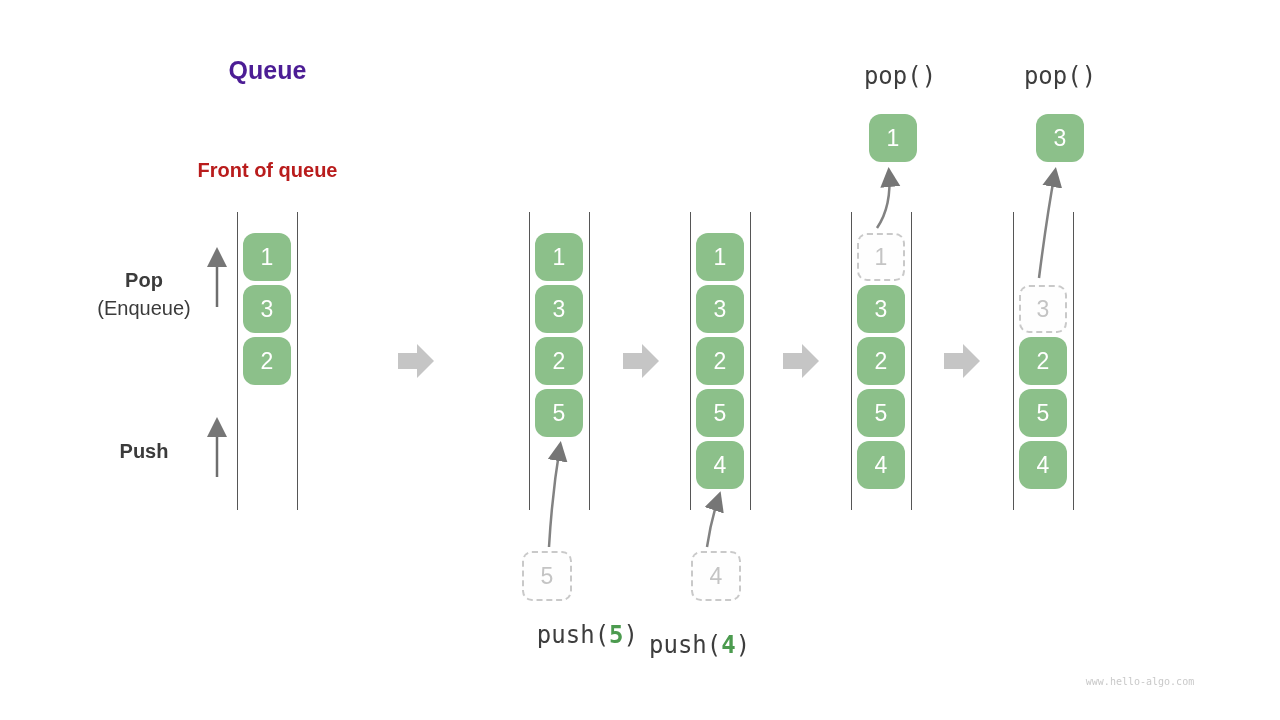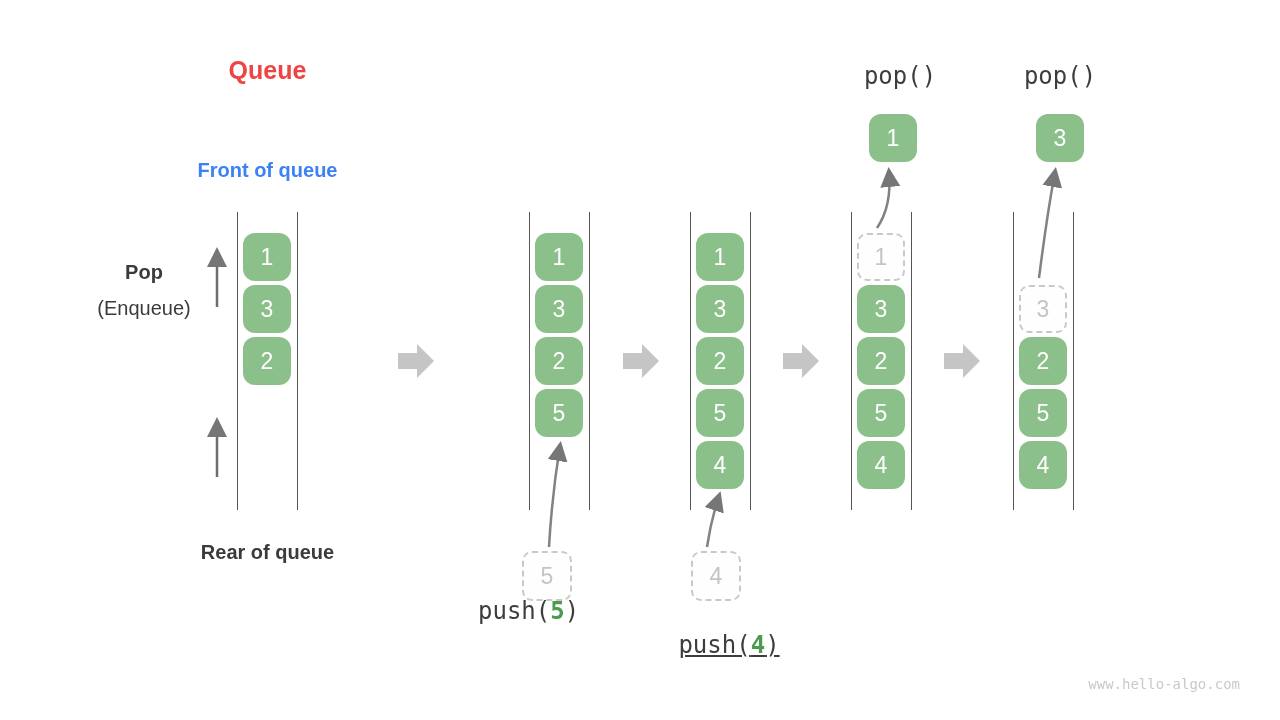--- a/index.html
+++ b/index.html
@@ -4,36 +4,36 @@
 <style>
   html,body{margin:0;padding:0;background:#fff;}
   .canvas{
     position:relative;width:1280px;height:720px;background:#ffffff;
     font-family:"Liberation Sans",sans-serif;overflow:hidden;
   }
   .abs{position:absolute;}
   
   .title{
     left:147px;top:56px;width:241px;text-align:center;
-    font-size:25px;font-weight:bold;color:#ef4444;
+    font-size:25px;font-weight:bold;color:#4c1d95;
   }
-  .front-label{left:147px;top:159px;width:241px;text-align:center;font-size:20px;font-weight:bold;color:#3b82f6;}
+  .front-label{left:147px;top:159px;width:241px;text-align:center;font-size:20px;font-weight:bold;color:#b91c1c;}
   .rear-label{left:147px;top:541px;width:241px;text-align:center;font-size:20px;font-weight:bold;color:#3b3b3b;}
   .side-label{width:180px;text-align:center;color:#3b3b3b;font-size:20px;}
-  .side-label.b{font-weight:bold;}
+  .side-label.b{font-weight:bold;margin-top:8px;}
   .pop-word{left:54px;top:261px;}
   .pop-sub{left:54px;top:297px;}
   .push-word{left:54px;top:432px;}
   .push-sub{left:54px;top:468px;}
   
   .code{font-family:"DejaVu Sans Mono",monospace;font-size:24px;color:#3d3d3d;}
   .pop-call-1{left:830px;top:62px;width:140px;text-align:center;}
   .pop-call-2{left:990px;top:62px;width:140px;text-align:center;}
-  .push-call-1{left:478px;top:597px;width:160px;text-align:left;}
-  .push-call-2{left:649px;top:631px;width:160px;text-align:center;text-decoration:underline;}
+  .push-call-1{left:478px;top:621px;width:160px;text-align:right;}
+  .push-call-2{left:649px;top:631px;width:160px;}
   .code .arg{color:#4C9B4F;font-weight:bold;}
   
   .channel{
     position:absolute;top:212px;height:298px;width:61px;
     box-sizing:border-box;
     border-left:1.5px solid #565656;border-right:1.5px solid #565656;
   }
   .ch1{left:237px;} .ch2{left:529px;} .ch3{left:690px;} .ch4{left:851px;} .ch5{left:1013px;}
   
   .cell{
@@ -51,22 +51,22 @@
     display:flex;align-items:center;justify-content:center;font-size:23px;font-weight:500;
   }
   .fb1{left:869px;top:114px;} .fb2{left:1036px;top:114px;}
   .in-box{
     width:50px;height:50px;box-sizing:border-box;border:2px dashed #c9c9c9;border-radius:10px;
     background:#fefefe;color:#c4c4c4;display:flex;align-items:center;justify-content:center;
     font-size:23px;font-weight:500;
   }
   .ib1{left:522px;top:551px;} .ib2{left:691px;top:551px;}
   .watermark{
-    left:1040px;top:676px;width:200px;text-align:right;
-    font-family:"DejaVu Sans Mono",monospace;font-size:14px;color:#c9c9c9;
+    left:1040px;top:676px;width:200px;text-align:center;
+    font-family:"DejaVu Sans Mono",monospace;font-size:10px;color:#c9c9c9;
   }
   svg.overlay{position:absolute;left:0;top:0;pointer-events:none;}
 </style>
 </head>
 <body>
 
 <div class="canvas">
 
   <svg class="overlay" width="1280" height="720" viewBox="0 0 1280 720">
     <defs>
@@ -85,23 +85,23 @@
     <path d="M1039,278 Q1047,215 1055,172" fill="none" stroke="#828282" stroke-width="2.5" marker-end="url(#ah)"></path>
 
     <polygon points="398,353 417,353 417,344 434,361 417,378 417,369 398,369" fill="#c5c5c5"></polygon>
     <polygon points="623,353 642,353 642,344 659,361 642,378 642,369 623,369" fill="#c5c5c5"></polygon>
     <polygon points="783,353 802,353 802,344 819,361 802,378 802,369 783,369" fill="#c5c5c5"></polygon>
     <polygon points="944,353 963,353 963,344 980,361 963,378 963,369 944,369" fill="#c5c5c5"></polygon>
   </svg>
 
   <div class="abs title">Queue</div>
   <div class="abs front-label">Front of queue</div>
-  <div class="abs rear-label">Rear of queue</div>
   <div class="abs side-label b pop-word">Pop</div>
   <div class="abs side-label pop-sub">(Enqueue)</div>
+  <div class="abs side-label b push-word">Push</div>
 
   <div class="abs code pop-call-1">pop()</div>
   <div class="abs code pop-call-2">pop()</div>
 
   <div class="abs float-box fb1">1</div>
   <div class="abs float-box fb2">3</div>
 
   <div class="channel ch1">
     <div class="cell slot0">1</div>
     <div class="cell slot1">3</div>

